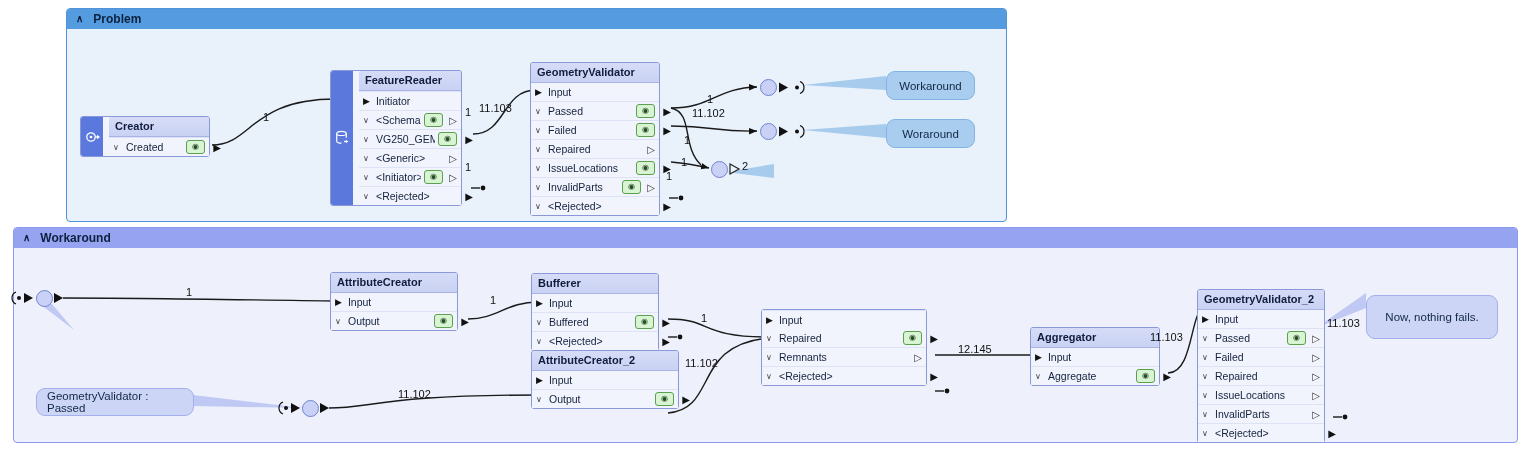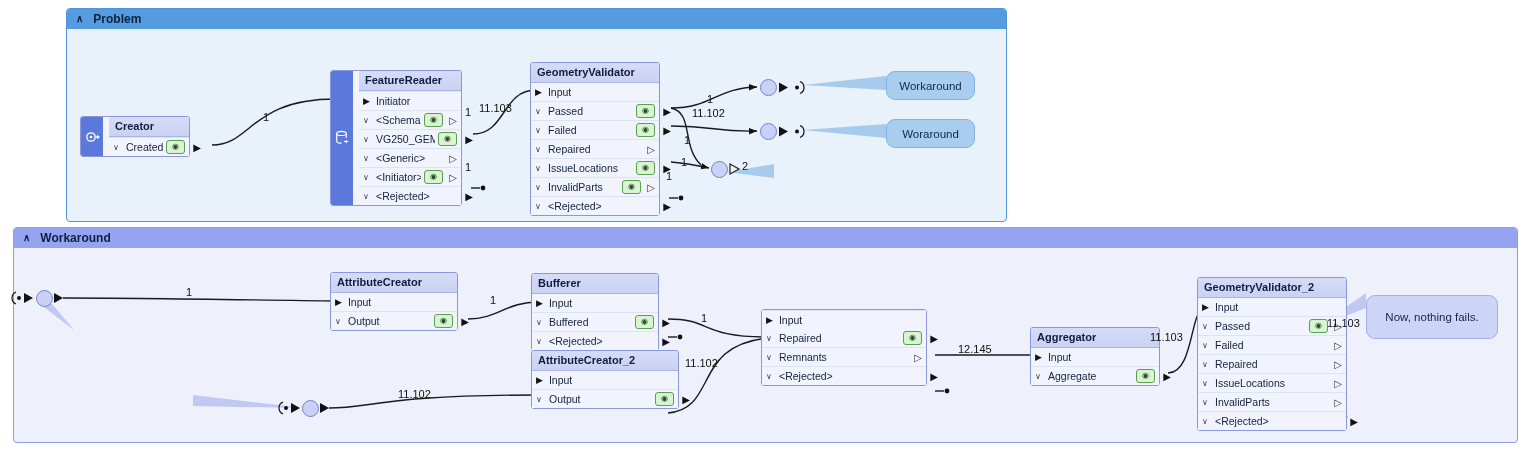--- a/index.html
+++ b/index.html
@@ -120,21 +120,21 @@
     <path d="M1333,417 h9" stroke="#1a1a1a" stroke-width="1.4" fill="none"></path>
       <circle cx="1345" cy="417" r="2.4" fill="#111"></circle>
   </svg>
 
   <div class="junction" style="left:760px;top:79px"></div>
   <div class="junction" style="left:760px;top:123px"></div>
   <div class="junction" style="left:711px;top:161px"></div>
   <div class="junction" style="left:36px;top:290px"></div>
   <div class="junction" style="left:302px;top:400px"></div>
 
-  <div class="node pad-icon" style="left:80px;top:116px;width:110px">
+  <div class="node pad-icon" style="left:80px;top:116px;width:130px">
     <div class="iconbar">
       <svg width="15" height="14" viewBox="0 0 15 14">
           <circle cx="6" cy="7" r="4.2" fill="none" stroke="#fff" stroke-width="1.3"></circle>
           <circle cx="6" cy="7" r="1.3" fill="#fff"></circle>
           <path d="M10.5,7 h2" stroke="#fff" stroke-width="1.3"></path>
           <path d="M12,4.8 L15,7 L12,9.2 Z" fill="#fff"></path>
         </svg>
     </div>
     <div class="node-header">Creator</div>
     <div class="port">
@@ -309,21 +309,21 @@
       <span class="plabel">Input</span>
     </div>
     <div class="port">
       <span class="chev">∨</span>
       <span class="plabel">Aggregate</span>
       <span class="eye">◉</span>
       <span class="outF">▶</span>
     </div>
   </div>
 
-  <div class="node" style="left:1197px;top:277px;width:150px">
+  <div class="node" style="left:1197px;top:289px;width:128px">
     <div class="node-header">GeometryValidator_2</div>
     <div class="port">
       <span class="in-arrow">▶</span>
       <span class="plabel">Input</span>
     </div>
     <div class="port">
       <span class="chev">∨</span>
       <span class="plabel">Passed</span>
       <span class="eye">◉</span>
       <span class="hollow">▷</span>
@@ -353,20 +353,23 @@
       <span class="plabel">&lt;Rejected&gt;</span>
       <span class="outF">▶</span>
     </div>
   </div>
 
   <div class="bubble blue" style="left:886px;top:71px;width:89px;height:29px">
     <span>Workaround</span>
     </div>
   <div class="bubble blue" style="left:886px;top:119px;width:89px;height:29px">
     <span>Woraround</span>
+    </div>
+  <div class="bubble lav" style="left:36px;top:388px;width:158px;height:28px">
+    <span>GeometryValidator : Passed</span>
     </div>
   <div class="bubble lav" style="left:1366px;top:295px;width:132px;height:44px">
     <span>Now, nothing fails.</span>
     </div>
 
   <span class="elabel" style="left:263px;top:111px">1</span>
   <span class="elabel" style="left:479px;top:102px">11.103</span>
   <span class="elabel" style="left:465px;top:106px">1</span>
   <span class="elabel" style="left:465px;top:161px">1</span>
   <span class="elabel" style="left:707px;top:93px">1</span>

